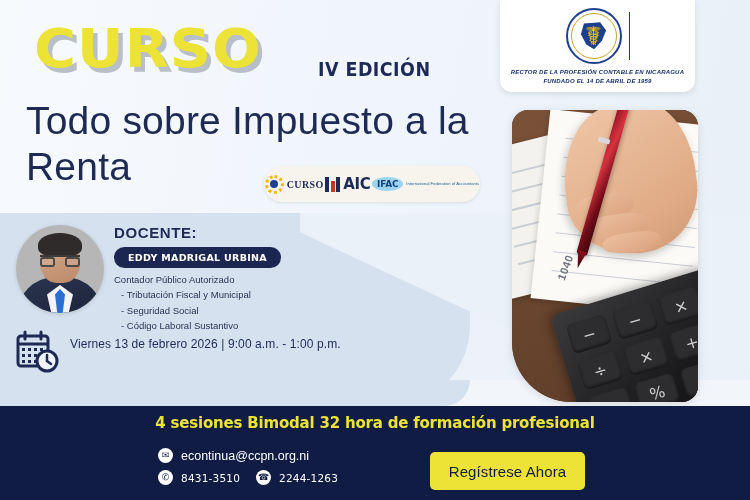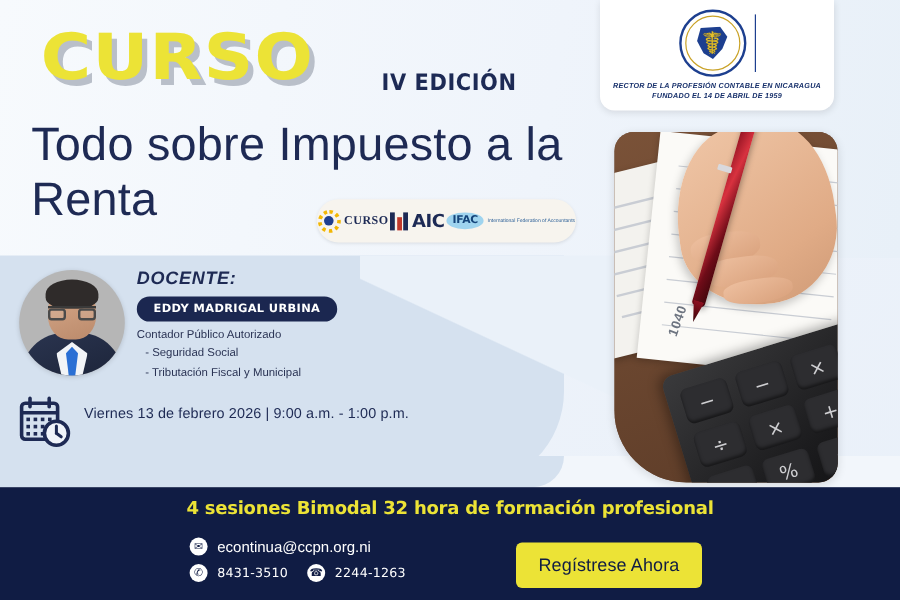--- a/index.html
+++ b/index.html
@@ -331,21 +331,20 @@
   }
 
   .docente-label {
     position: absolute;
     left: 114px; top: 224px;
     font-family: "Liberation Sans", sans-serif;
     font-size: 15px;
     font-weight: bold;
     color: #1e2a54;
     letter-spacing: 0.6px;
-    font-style: italic;
   }
   .docente-pill {
     position: absolute;
     left: 114px; top: 247px;
     background: #1b2750;
     color: #ffffff;
     border-radius: 14px;
     padding: 5px 14px;
     font-family: "DejaVu Sans", sans-serif;
     font-size: 9.5px;
@@ -546,22 +545,23 @@
     <div class="av-glass">
         <i></i>
         <i></i>
       </div>
   </div>
 
   <div class="docente-label">DOCENTE:</div>
   <div class="docente-pill">EDDY MADRIGAL URBINA</div>
   <div class="docente-lines">
     <div>Contador Público Autorizado</div>
+    <div class="indent">- Tributación Fiscal y Municipal</div>
     <div class="indent">- Seguridad Social</div>
-    <div class="indent">- Tributación Fiscal y Municipal</div>
+    <div class="indent">- Código Laboral Sustantivo</div>
   </div>
 
   <div class="cal-icon">
     <svg viewBox="0 0 46 44" width="46" height="44" aria-hidden="true">
       <rect x="4" y="6" width="30" height="30" rx="3" fill="none" stroke="#1e2a54" stroke-width="3"></rect>
       <line x1="4" y1="14" x2="34" y2="14" stroke="#1e2a54" stroke-width="3"></line>
       <line x1="11" y1="2" x2="11" y2="9" stroke="#1e2a54" stroke-width="3" stroke-linecap="round"></line>
       <line x1="27" y1="2" x2="27" y2="9" stroke="#1e2a54" stroke-width="3" stroke-linecap="round"></line>
       <g fill="#1e2a54">
         <rect x="8" y="18" width="3" height="3"></rect>

